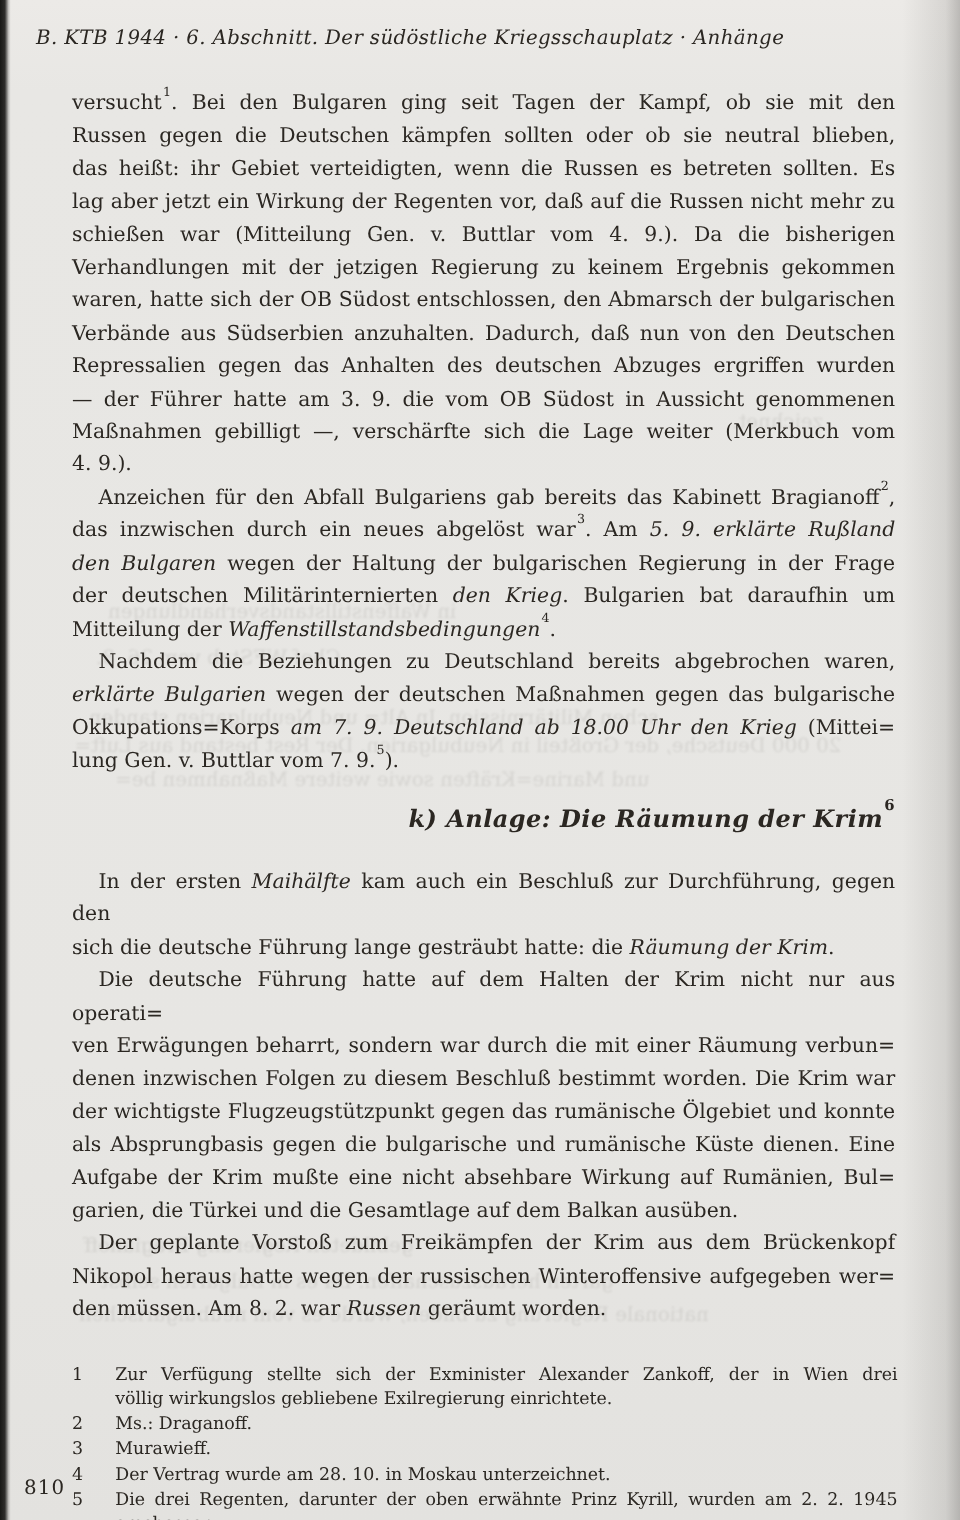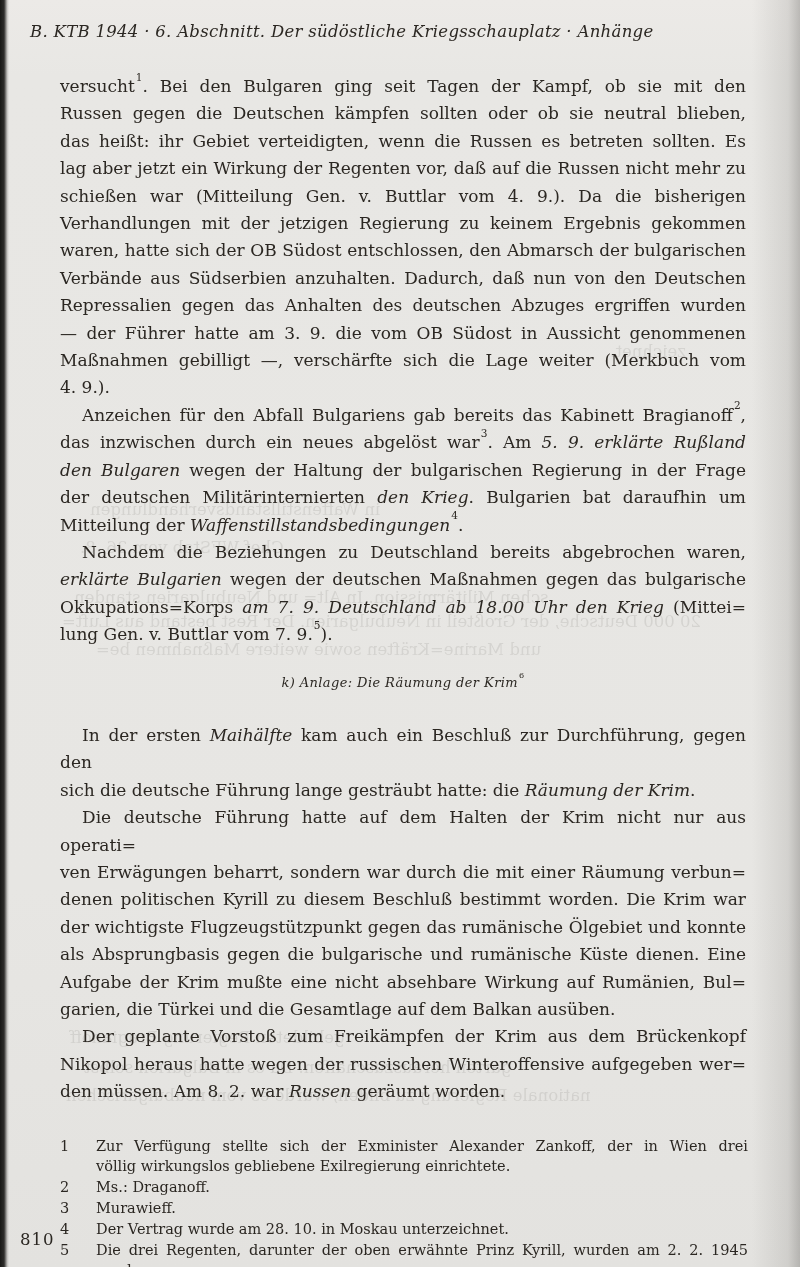--- a/index.html
+++ b/index.html
@@ -44,21 +44,21 @@
     line-height:27.4px;
   }
   .paragraph .line{
     text-align:justify;
     text-align-last:justify;
     white-space:normal;
   }
   .paragraph .line.last{text-align-last:left;}
   .paragraph.indent .line:first-child{text-indent:22px;}
   .heading{margin:20px 0 26px 0;}
-  .heading .line{text-align:center;letter-spacing:.4px;font-size:13px;}
+  .heading .line{text-align:right;letter-spacing:.4px;font-size:20px;font-weight:bold;}
   .it{font-style:italic;}
   sup{font-size:.62em;line-height:0;position:relative;top:-.45em;margin-left:1px;}
   .footnotes{
     position:relative;
     width:690px;
     margin:30px 0 0 58px;
     font-size:14.5px;
     line-height:20.8px;
   }
   .fn{display:flex;}
@@ -124,21 +124,21 @@
       <div class="heading">
         <div class="line last"><span class="it">k) Anlage: Die Räumung der Krim</span><sup>6</sup></div>
       </div>
       <div class="paragraph indent">
         <div class="line"><span>In der ersten </span><span class="it">Maihälfte</span><span> kam auch ein Beschluß zur Durchführung, gegen den</span></div>
         <div class="line last"><span>sich die deutsche Führung lange gesträubt hatte: die </span><span class="it">Räumung der Krim</span><span>.</span></div>
       </div>
       <div class="paragraph indent">
         <div class="line"><span>Die deutsche Führung hatte auf dem Halten der Krim nicht nur aus operati=</span></div>
         <div class="line"><span>ven Erwägungen beharrt, sondern war durch die mit einer Räumung verbun=</span></div>
-        <div class="line"><span>denen politischen Kyrill zu diesem Beschluß bestimmt worden. Die Krim war</span></div>
+        <div class="line"><span>denen inzwischen Folgen zu diesem Beschluß bestimmt worden. Die Krim war</span></div>
         <div class="line"><span>der wichtigste Flugzeugstützpunkt gegen das rumänische Ölgebiet und konnte</span></div>
         <div class="line"><span>als Absprungbasis gegen die bulgarische und rumänische Küste dienen. Eine</span></div>
         <div class="line"><span>Aufgabe der Krim mußte eine nicht absehbare Wirkung auf Rumänien, Bul=</span></div>
         <div class="line last"><span>garien, die Türkei und die Gesamtlage auf dem Balkan ausüben.</span></div>
       </div>
       <div class="paragraph indent">
         <div class="line"><span>Der geplante Vorstoß zum Freikämpfen der Krim aus dem Brückenkopf</span></div>
         <div class="line"><span>Nikopol heraus hatte wegen der russischen Winteroffensive aufgegeben wer=</span></div>
         <div class="line last"><span>den müssen. Am 8. 2. war </span><span class="it">Russen</span><span> geräumt worden.</span></div>
       </div>

